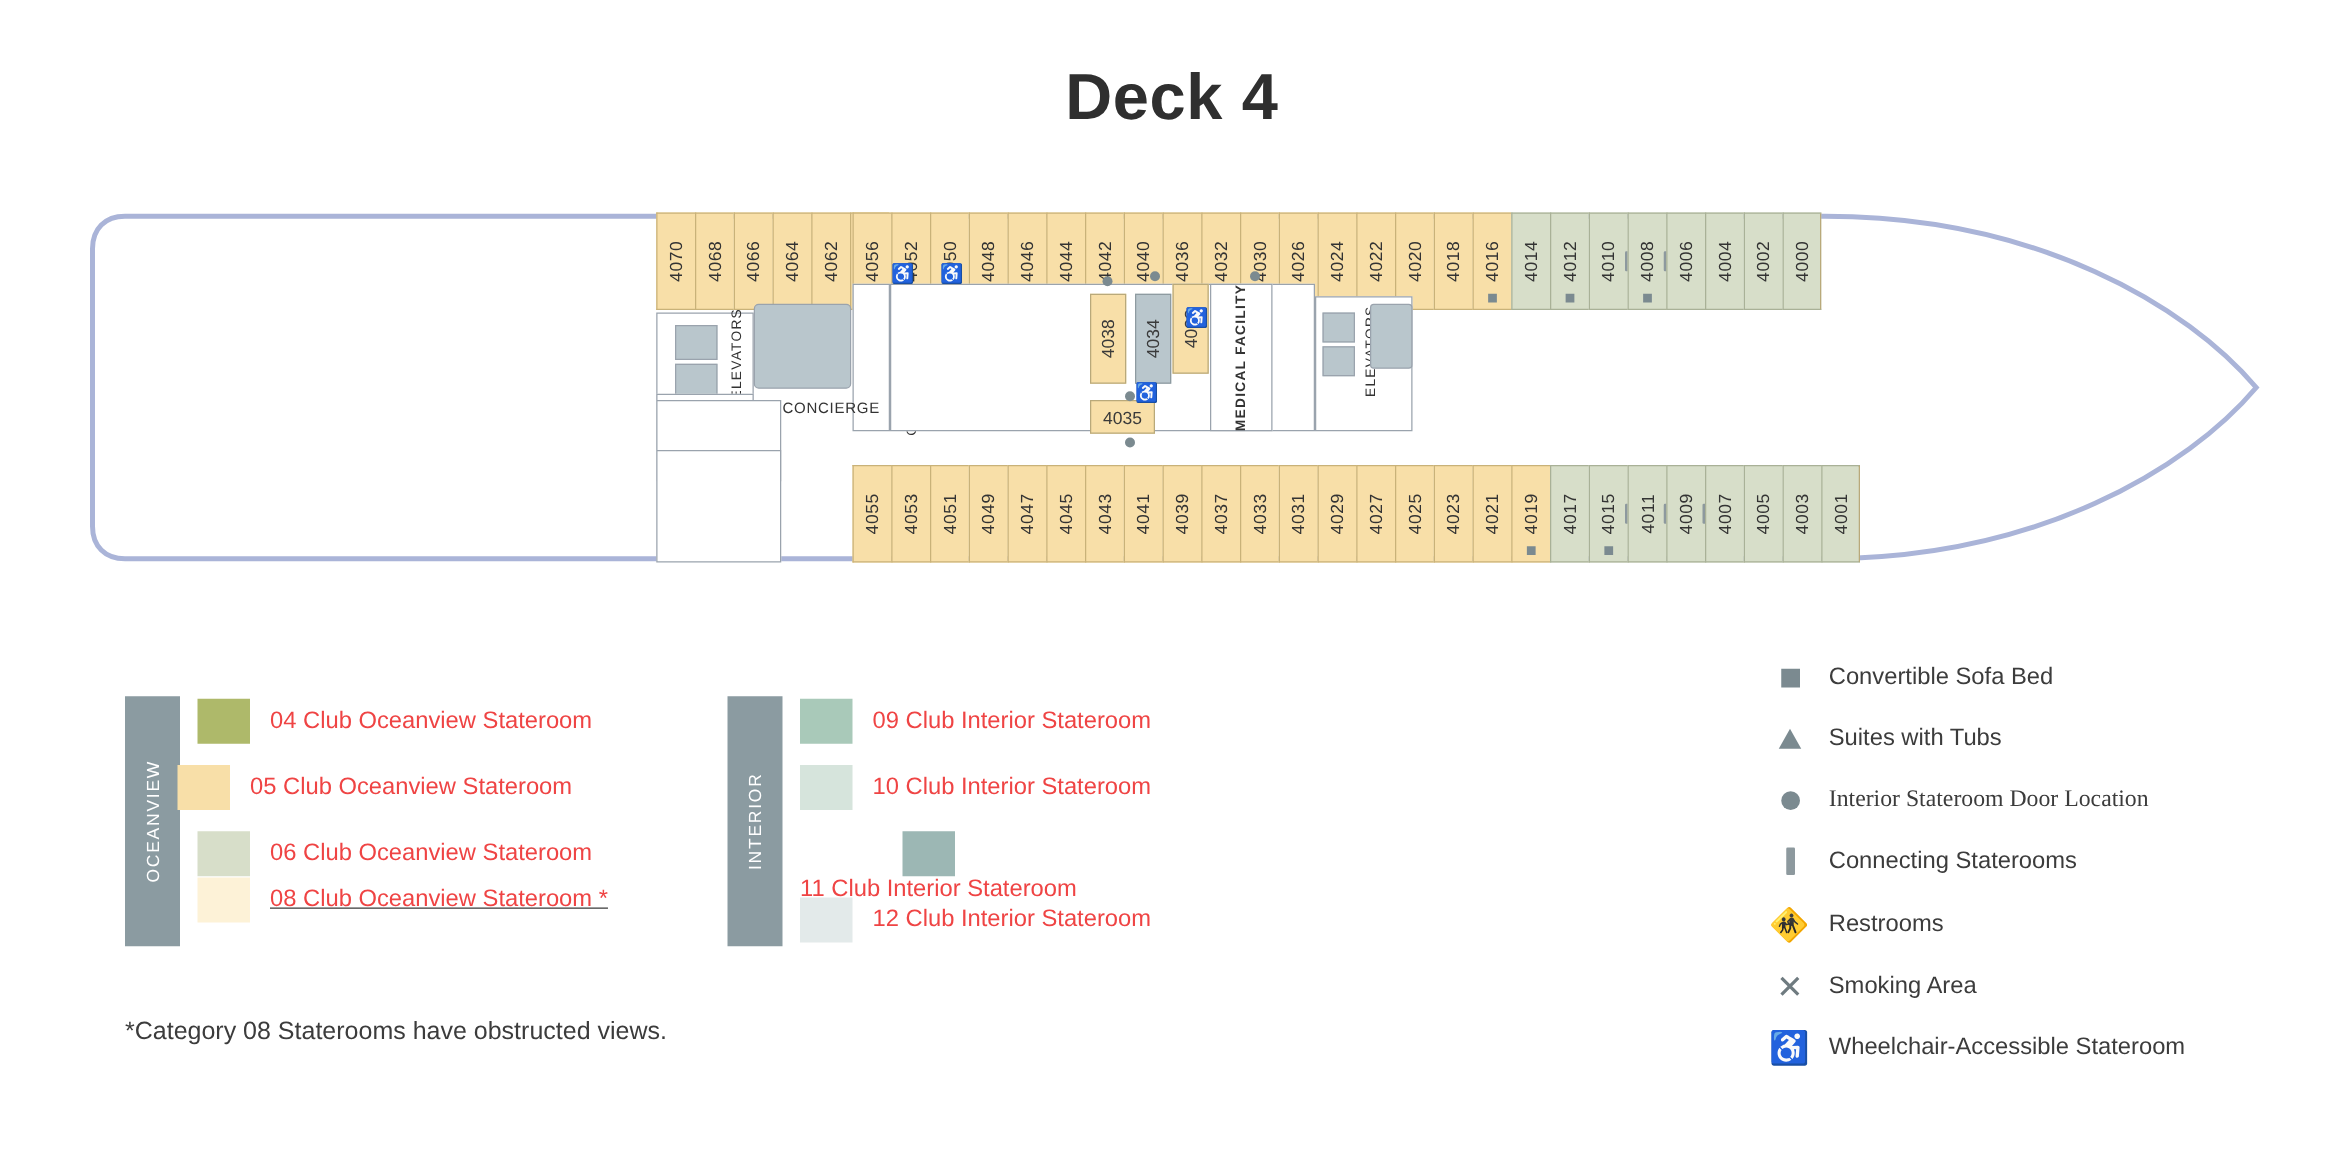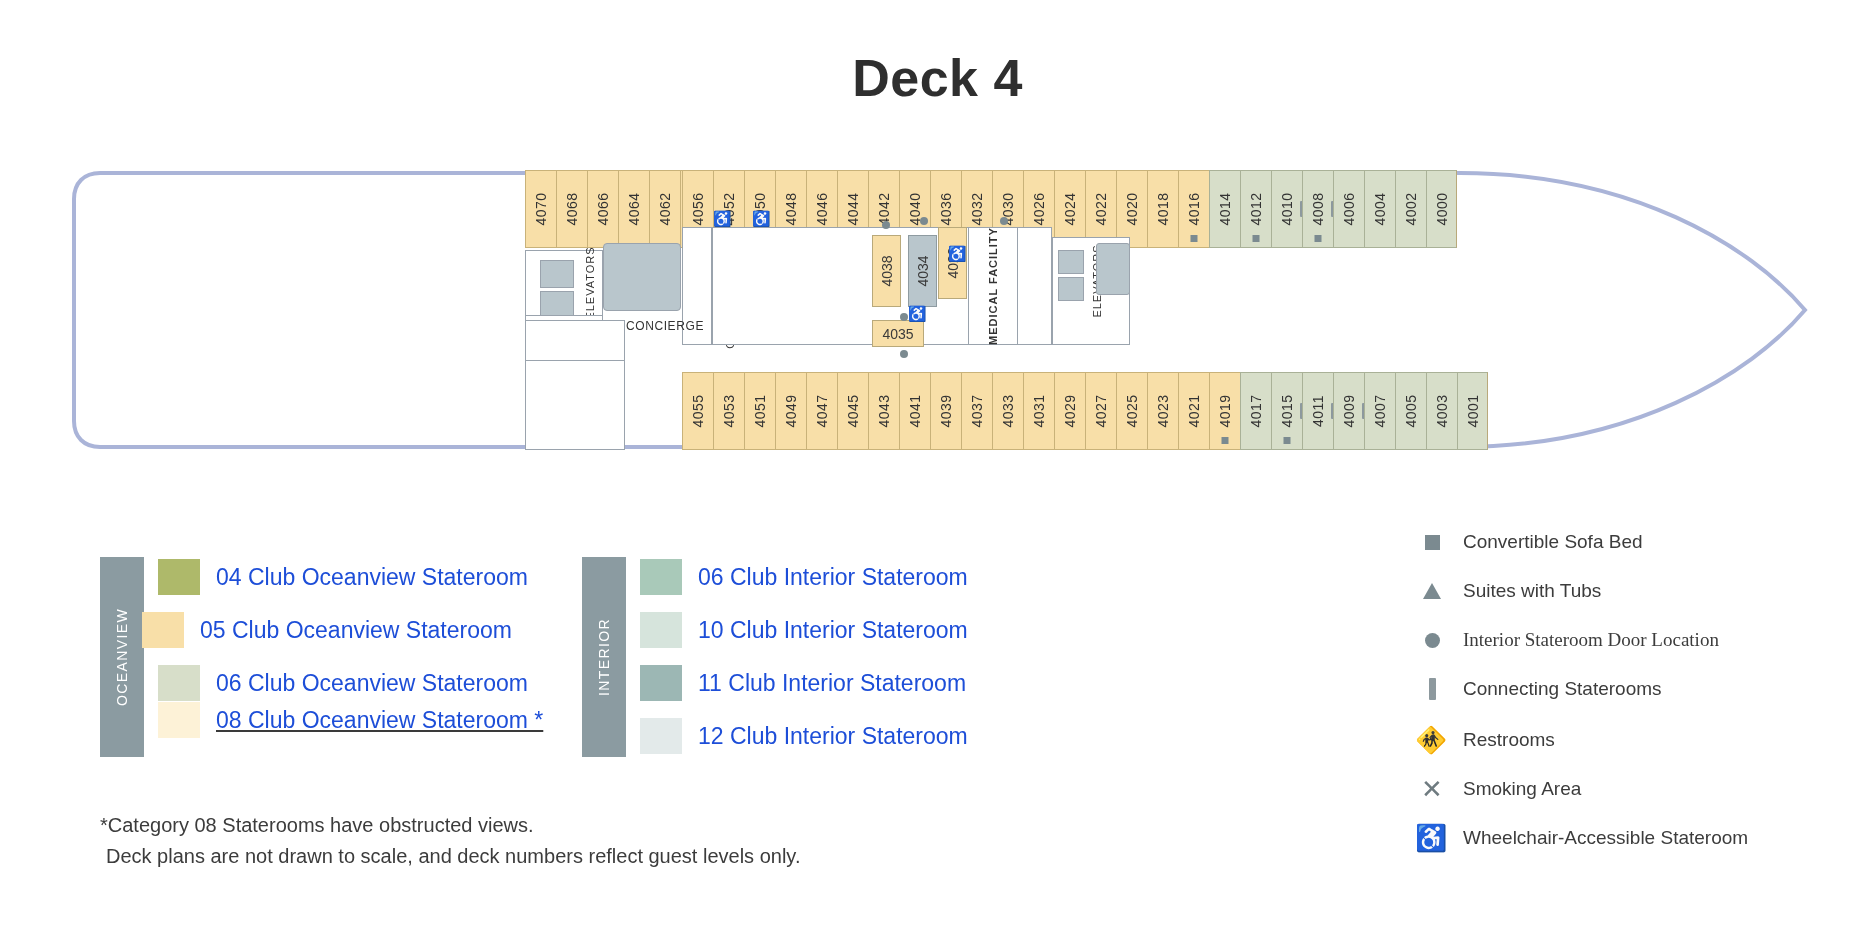--- a/index.html
+++ b/index.html
@@ -166,22 +166,22 @@
     position: absolute;
     display: flex;
     align-items: center;
   }
   .swatch {
     width: 42px; height: 36px;
     margin-right: 16px;
     flex: none;
   }
   .legend-label {
-    font-size: 23px;
-    color: #1d4ed8;
+    font-size: 19px;
+    color: #ef4444;
     white-space: nowrap;
   }
 
   
   .sym-item {
     position: absolute;
     display: flex;
     align-items: center;
     left: 1415px;
   }
@@ -488,27 +488,27 @@
         <div class="legend-label">08 Club Oceanview Stateroom *</div>
       </div>
     </div>
 
   <div class="side-bar" style="left:582px; top:12px; height:200px;">
     <span>INTERIOR</span>
   </div>
   <div id="interior-items">
       <div class="legend-item" style="left: 640px; top: 14px;">
         <div class="swatch" style="background: rgb(169, 201, 185);"></div>
-        <div class="legend-label">06 Club Interior Stateroom</div>
+        <div class="legend-label">09 Club Interior Stateroom</div>
       </div>
       <div class="legend-item" style="left: 640px; top: 67px;">
         <div class="swatch" style="background: rgb(214, 228, 220);"></div>
         <div class="legend-label">10 Club Interior Stateroom</div>
       </div>
-      <div class="legend-item" style="left: 640px; top: 120px;">
+      <div class="legend-item" style="left: 640px; top: 120px; flex-direction: column;">
         <div class="swatch" style="background: rgb(156, 183, 180);"></div>
         <div class="legend-label">11 Club Interior Stateroom</div>
       </div>
       <div class="legend-item" style="left: 640px; top: 173px;">
         <div class="swatch" style="background: rgb(227, 234, 234);"></div>
         <div class="legend-label">12 Club Interior Stateroom</div>
       </div>
     </div>
 
   <div id="symbol-items">
@@ -552,14 +552,13 @@
         <div class="sym-box">
           <span style="font-size:26px;color:#6f7b80;line-height:1;">♿</span>
         </div>
         <div class="sym-label">Wheelchair-Accessible Stateroom</div>
       </div>
     </div>
 </div>
 
 <div id="footnotes">
   <div>*Category 08 Staterooms have obstructed views.</div>
-  <div style="padding-left:6px;">Deck plans are not drawn to scale, and deck numbers reflect guest levels only.</div>
 </div>
 
 </body></html>

